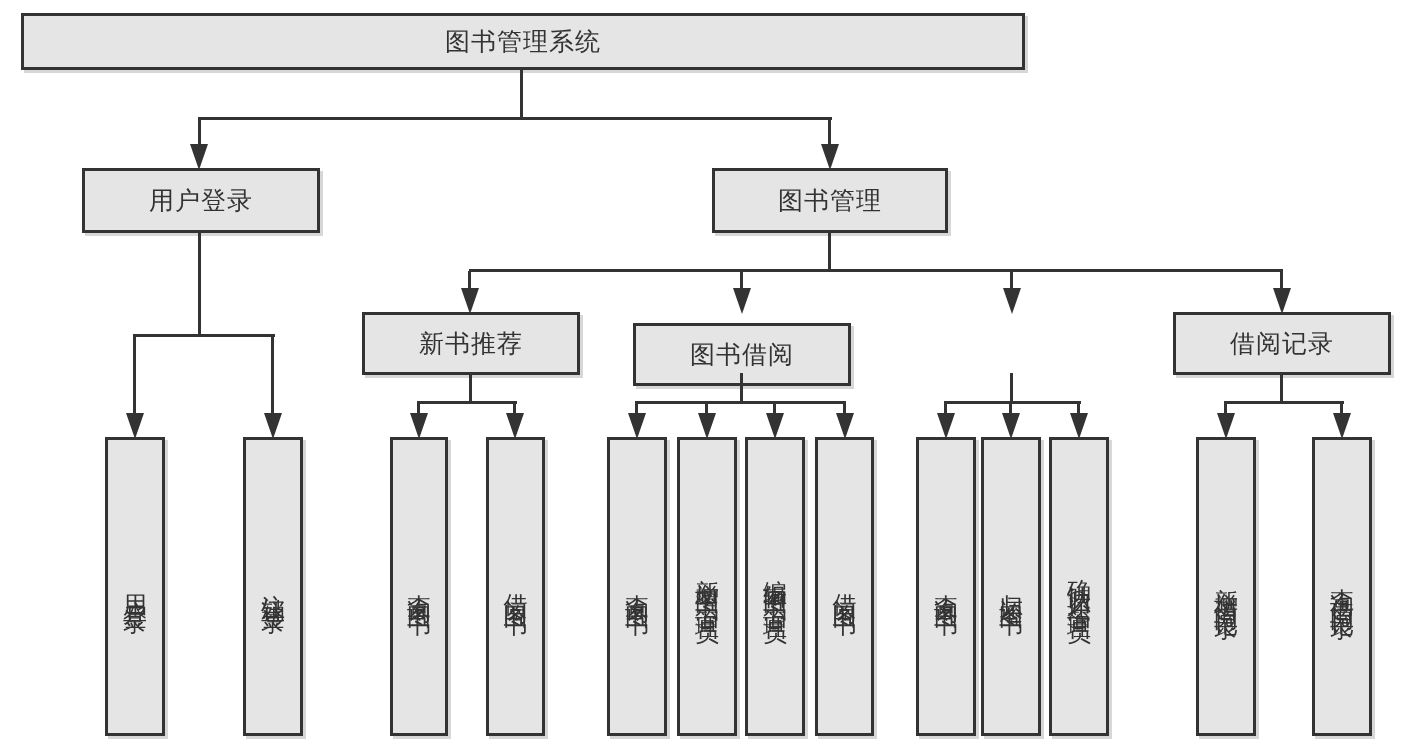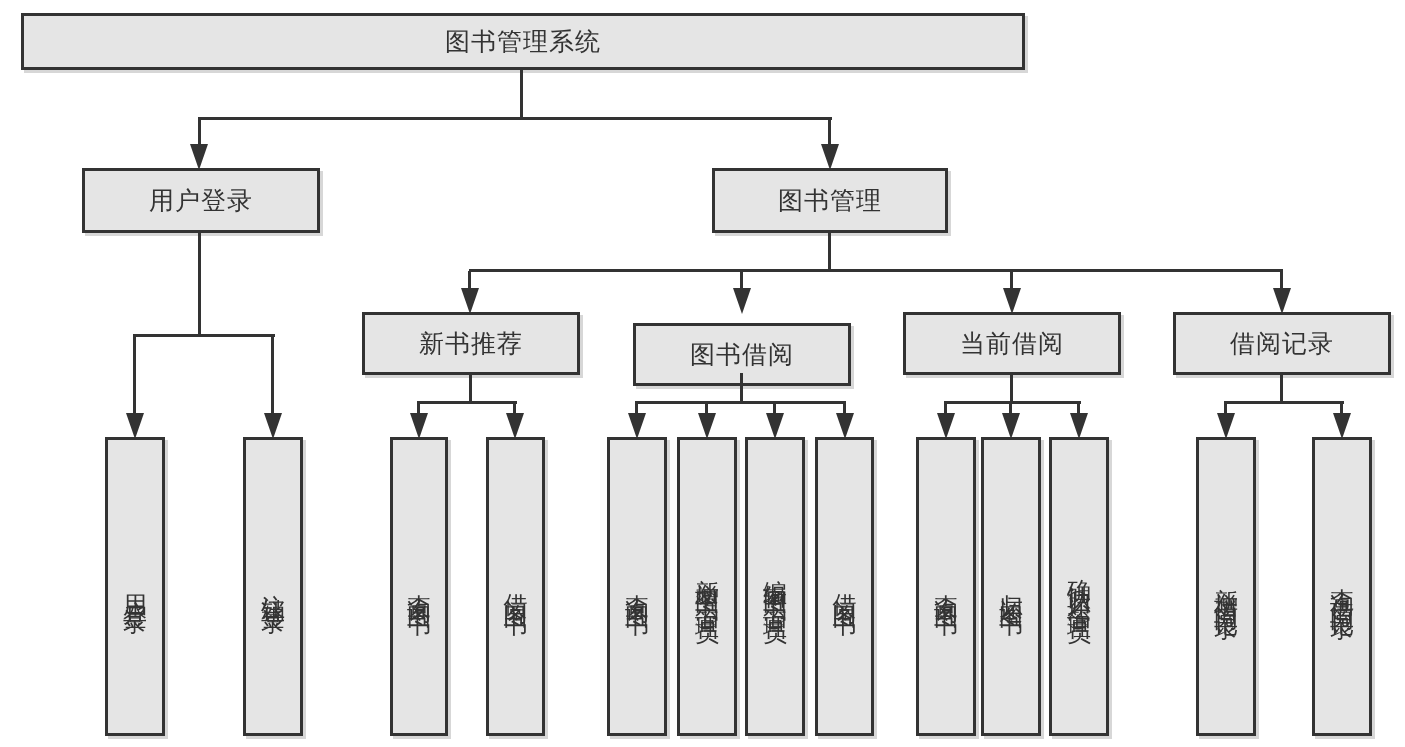--- a/index.html
+++ b/index.html
@@ -63,23 +63,20 @@
   </div>
   <div class="box" style="left:362px; top:312px; width:218px; height:63px;">
     <span>新书推荐</span>
   </div>
 
   <div class="box" style="left:712px; top:168px; width:236px; height:65px;">
     <span>图书管理</span>
   </div>
   <div class="box" style="left:633px; top:312px; width:218px; height:63px;margin-top:11px;">
     <span>图书借阅</span>
-  </div>
-  <div class="box" style="left:903px; top:312px; width:218px; height:63px;">
-    <span>当前借阅</span>
   </div>
   <div class="box" style="left:1173px; top:312px; width:218px; height:63px;">
     <span>借阅记录</span>
   </div>
 
   <div class="box vbox" style="left:105px; top:437px; width:60px; height:299px;">
     <span class="vtext">用户登录</span>
   </div>
   <div class="box vbox" style="left:243px; top:437px; width:60px; height:299px;">
     <span class="vtext">注销登录</span>

